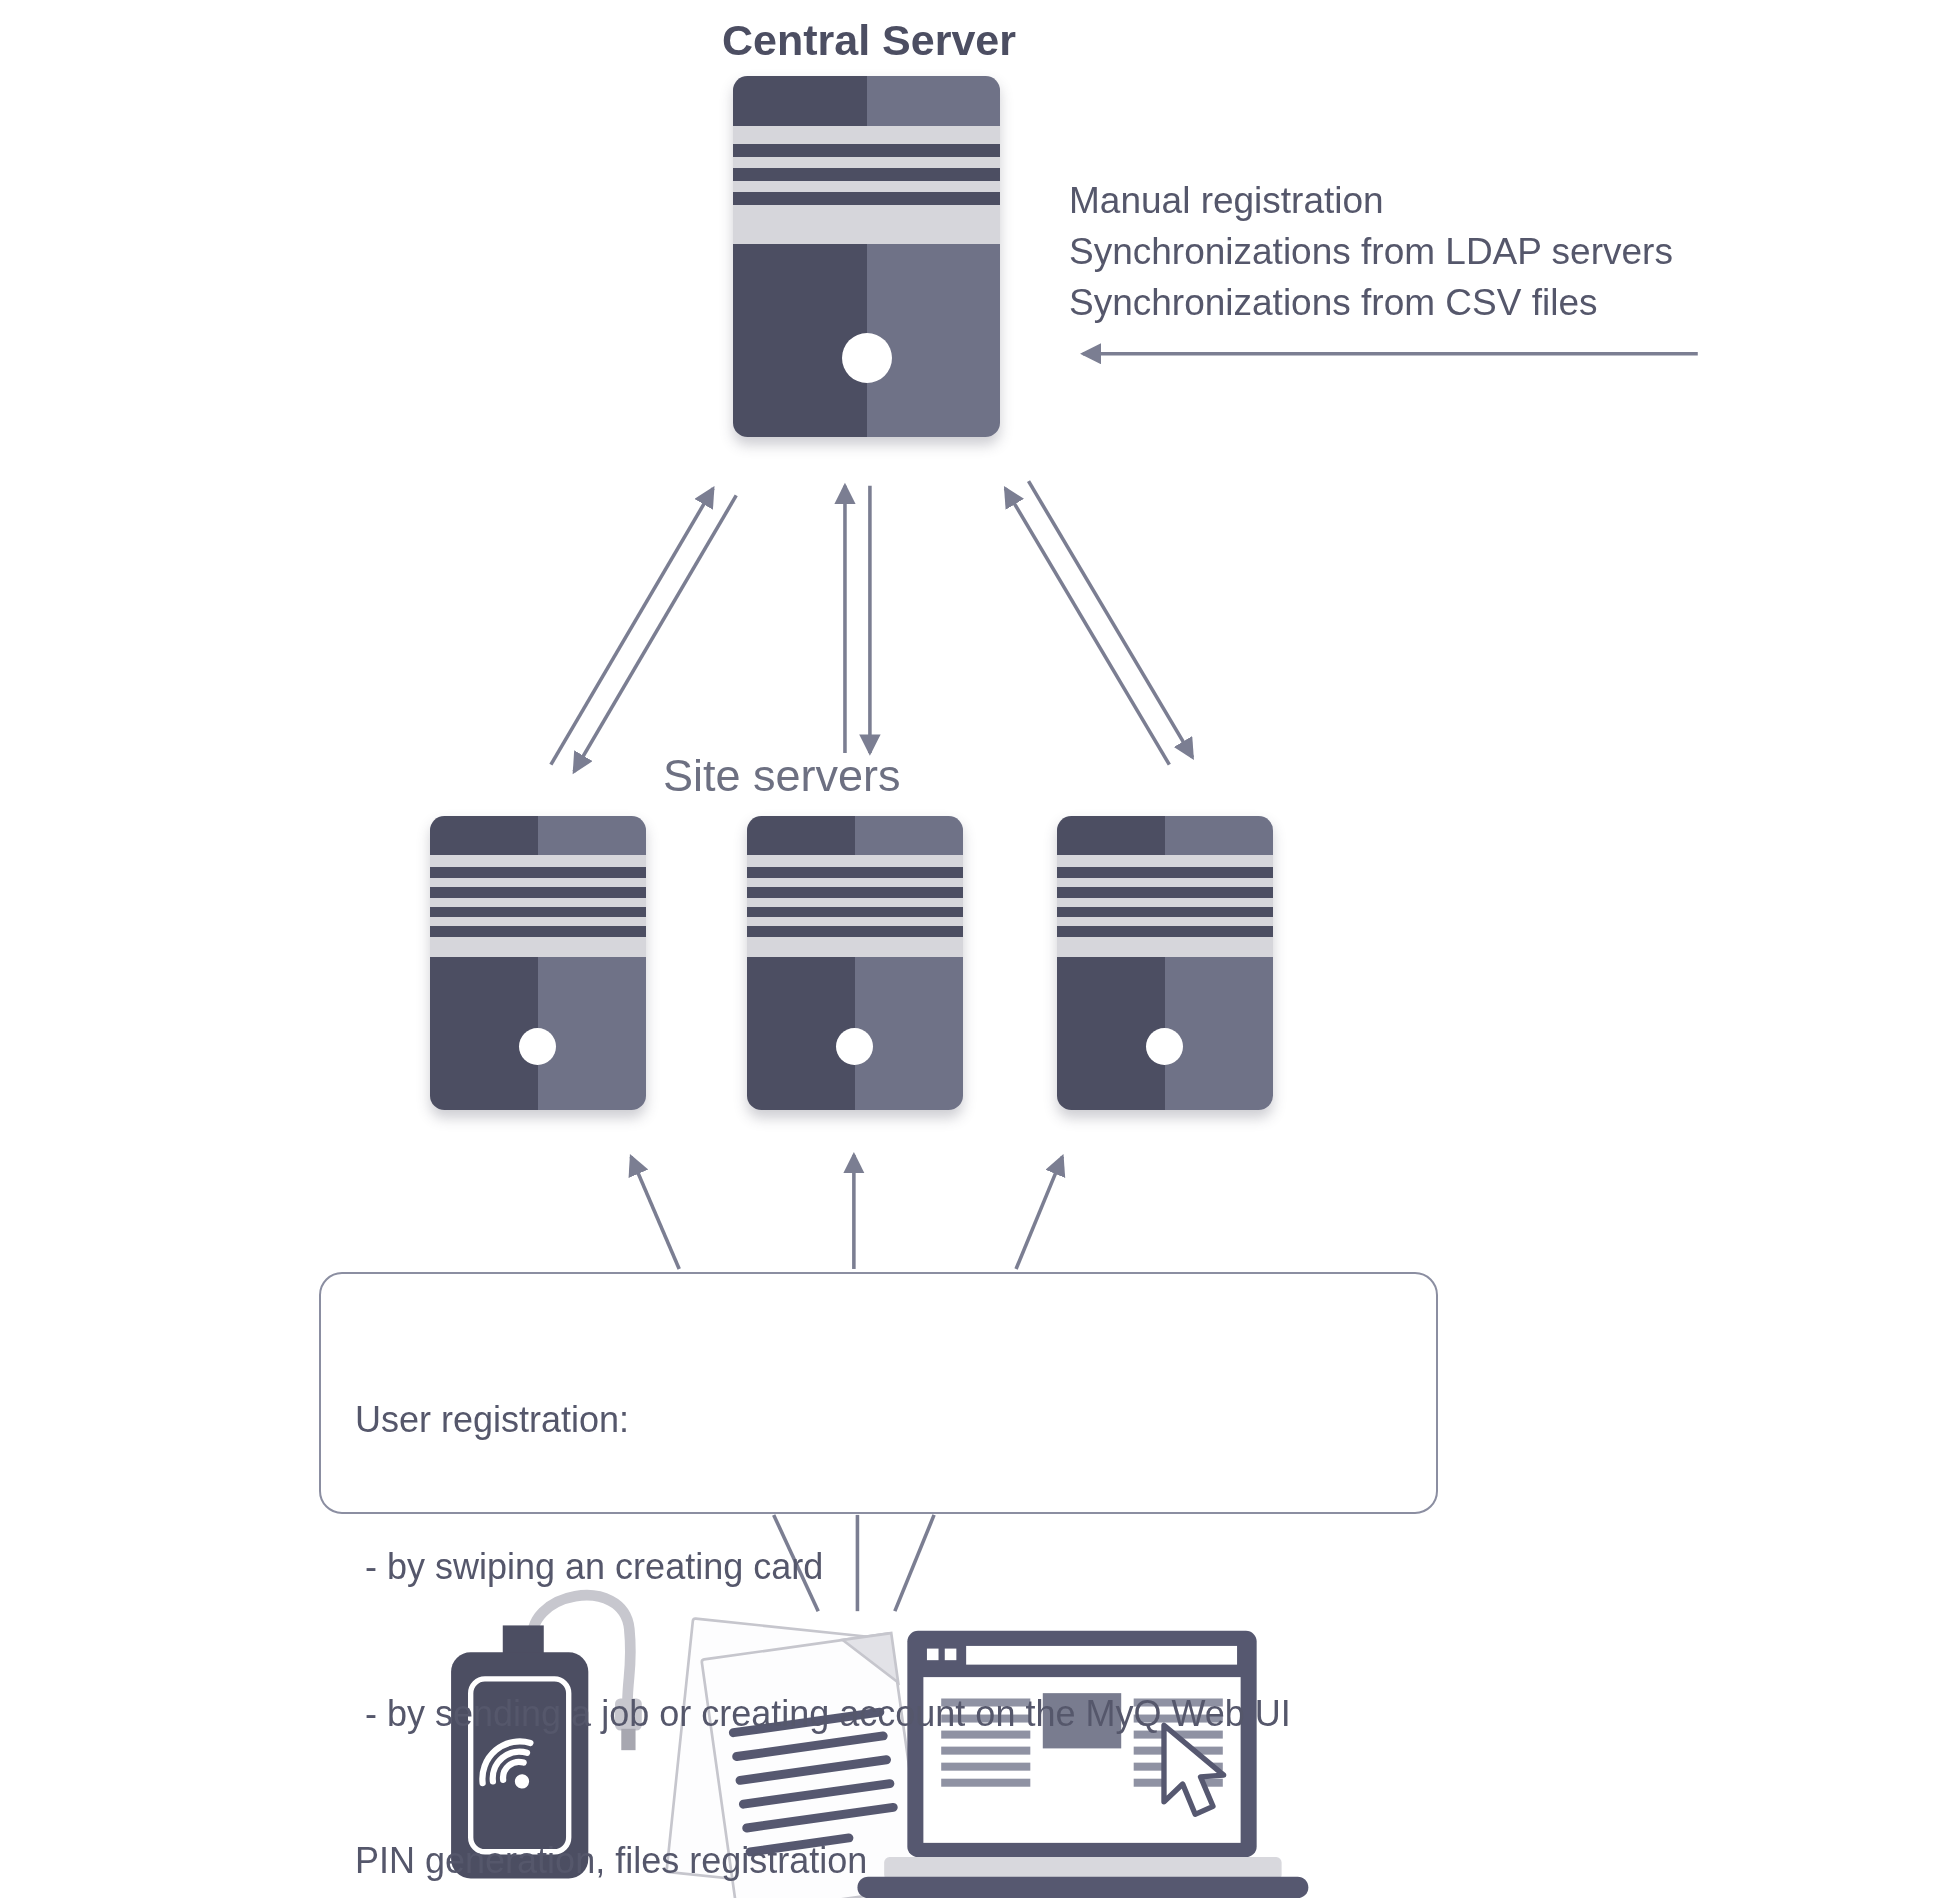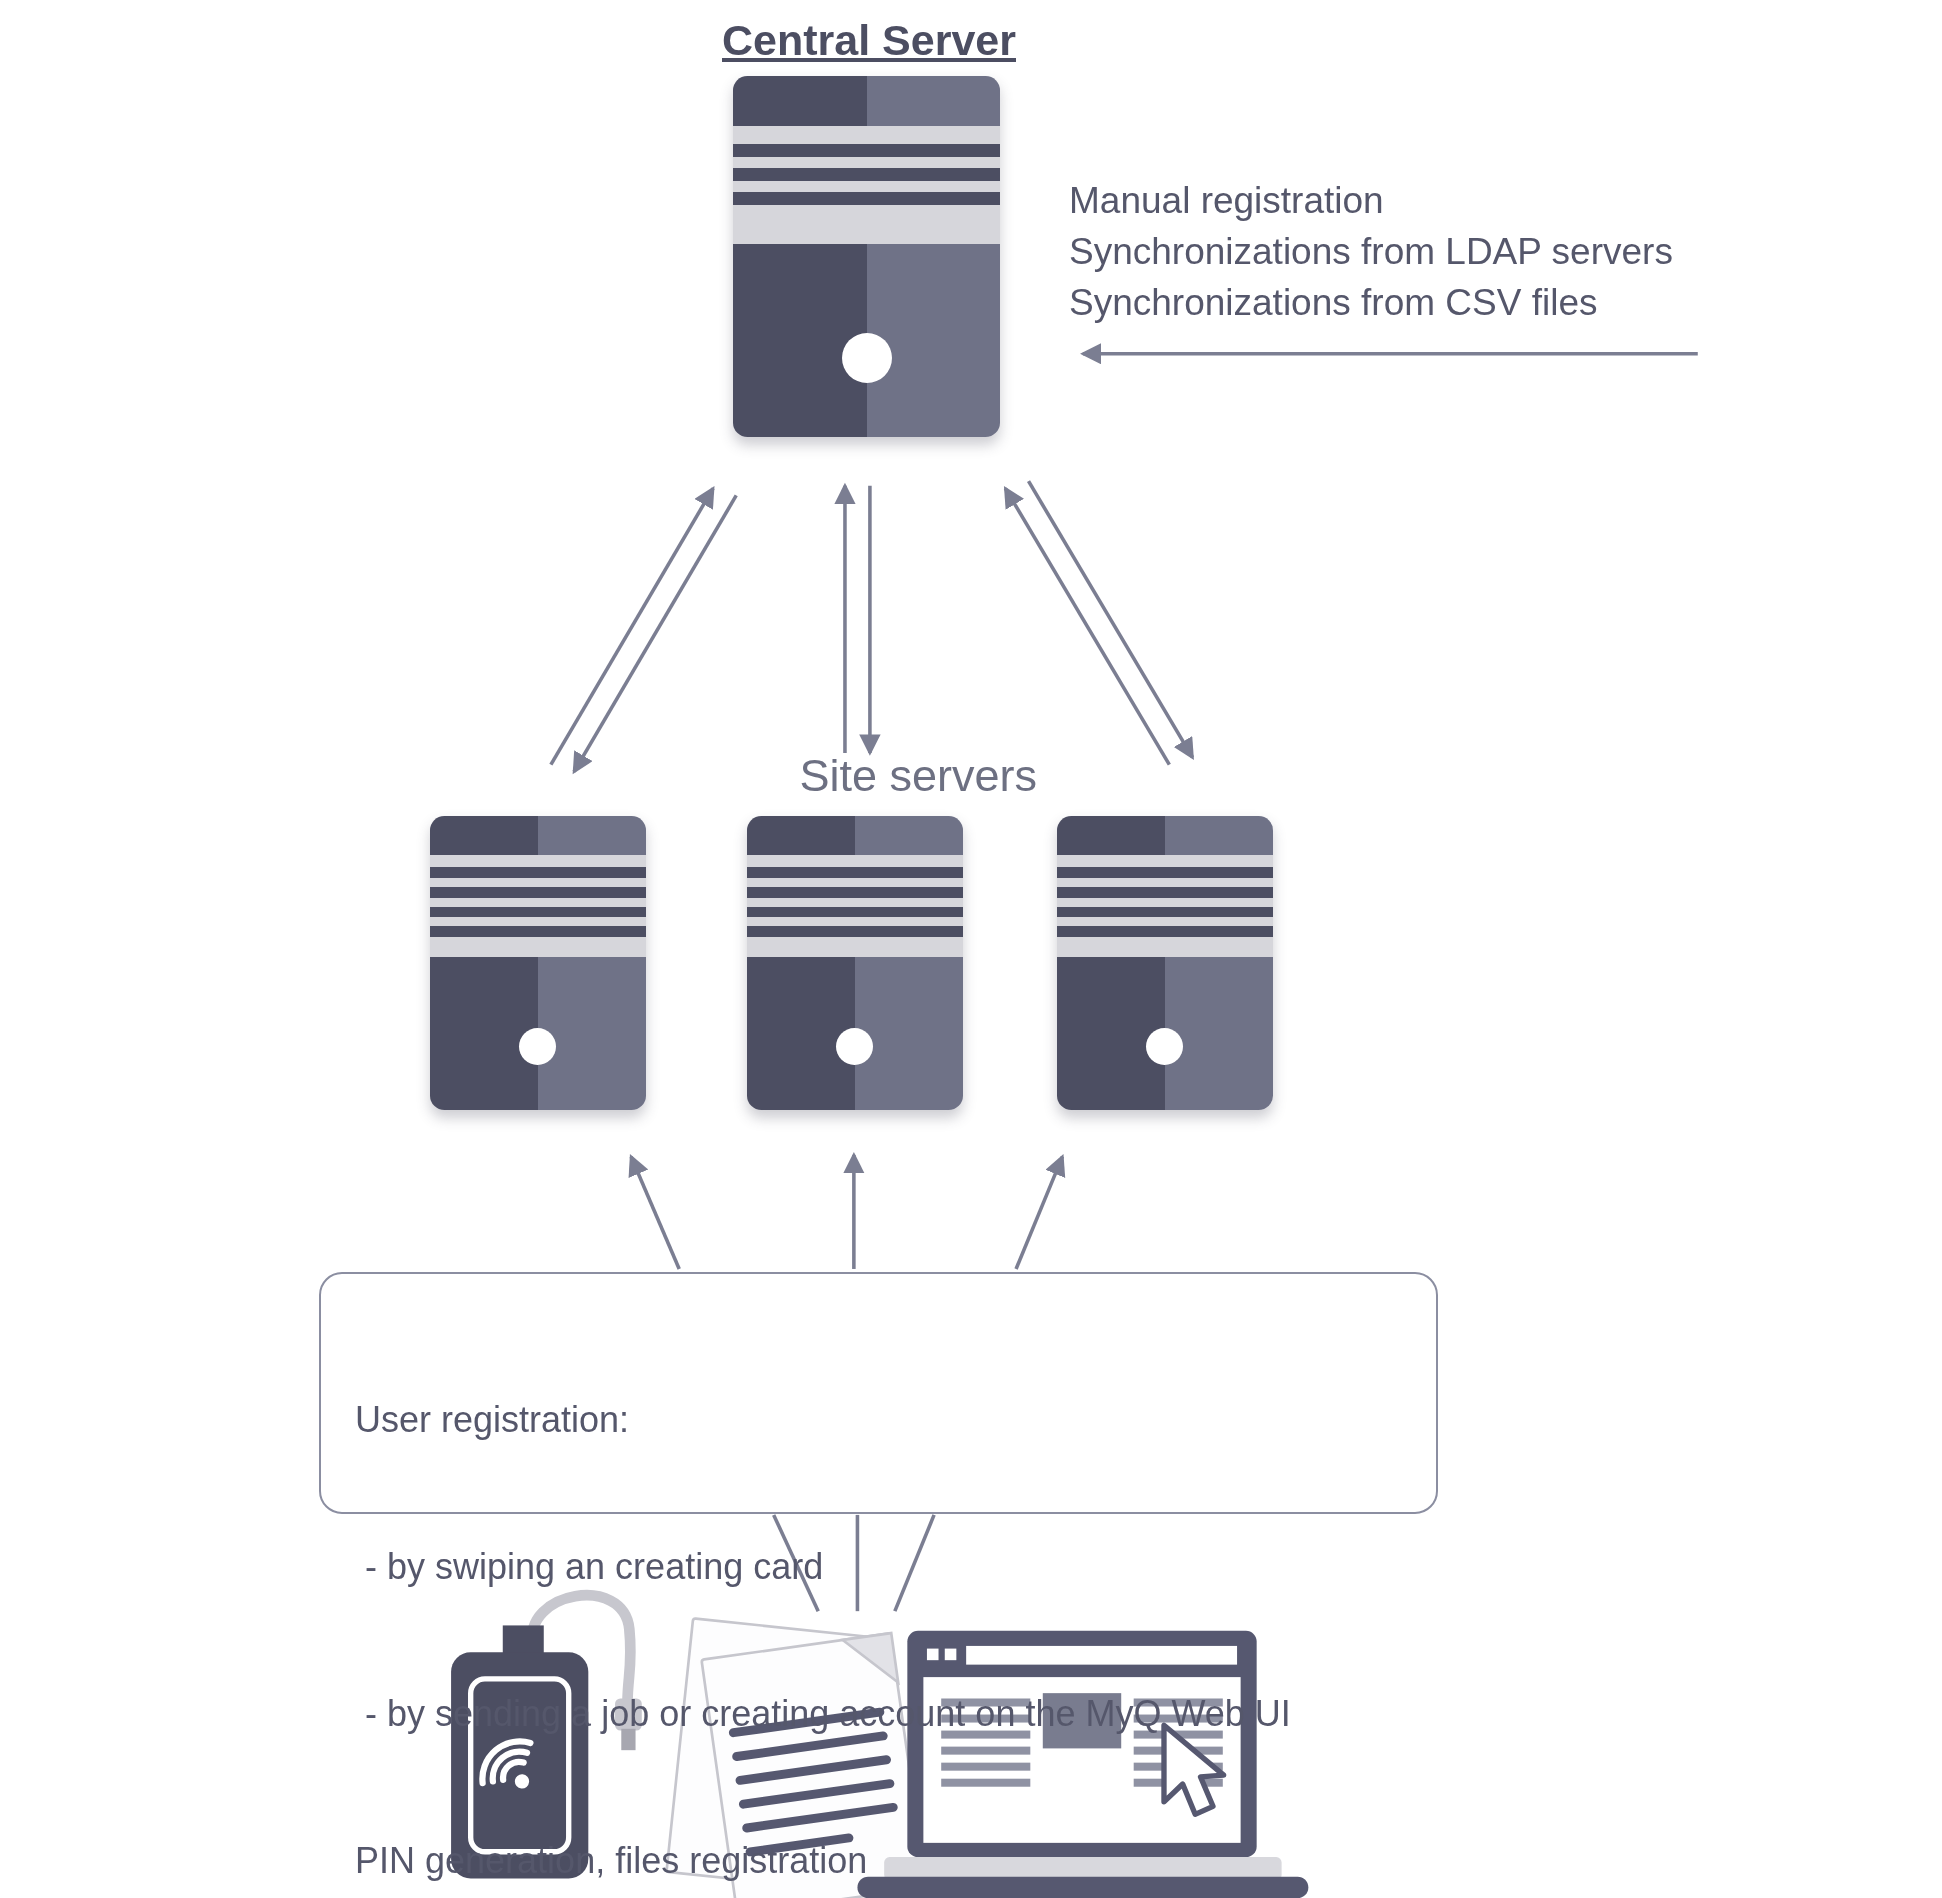--- a/index.html
+++ b/index.html
@@ -16,33 +16,32 @@
     left: 0; top: 0;
     width: 1943px; height: 1899px;
   }
   
   .title {
     position: absolute;
     left: 646px; top: 16px; width: 446px;
     text-align: center;
     font-size: 43px; font-weight: bold;
     color: var(--dark, #4c4e62);
-    text-decoration: underline;
   }
   .notes {
     position: absolute;
     left: 1069px; top: 175px;
     font-size: 37px; line-height: 51px;
     color: var(--text, #55576b);
     white-space: nowrap;
   }
   .site-label {
     position: absolute;
     left: 663px; top: 750px; width: 374px;
-    text-align: right;
+    text-align: left;
     font-size: 45px;
     color: #6d7082;
   }
   .reg-box {
     position: absolute;
     left: 291px; top: 1272px; width: 1119px; height: 242px;
     box-sizing: border-box;
     border: 2.7px solid var(--box-border, #8b8ea1);
     border-radius: 23px;
     background: #ffffff;

